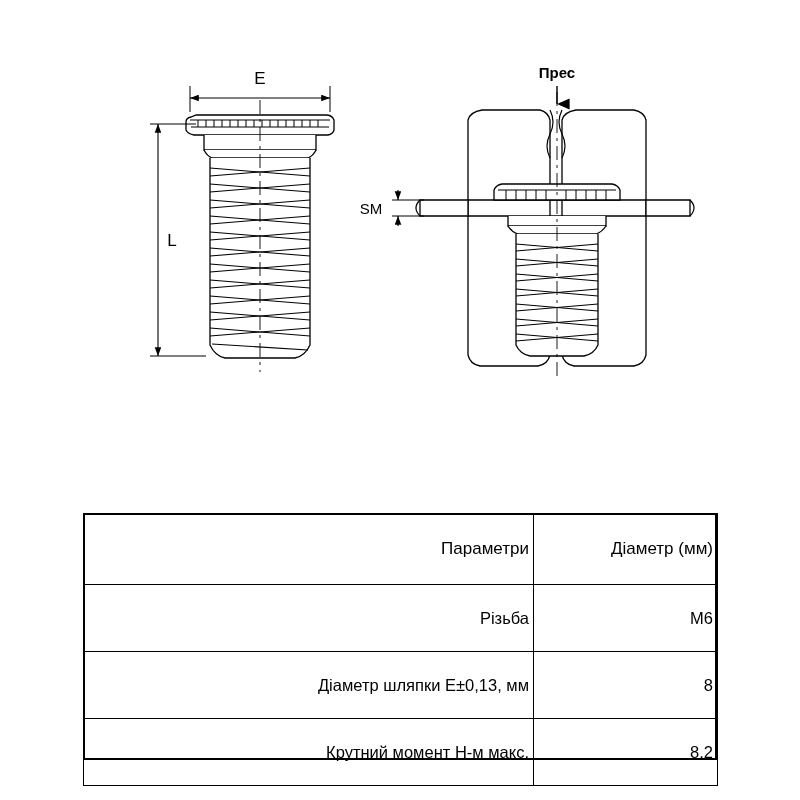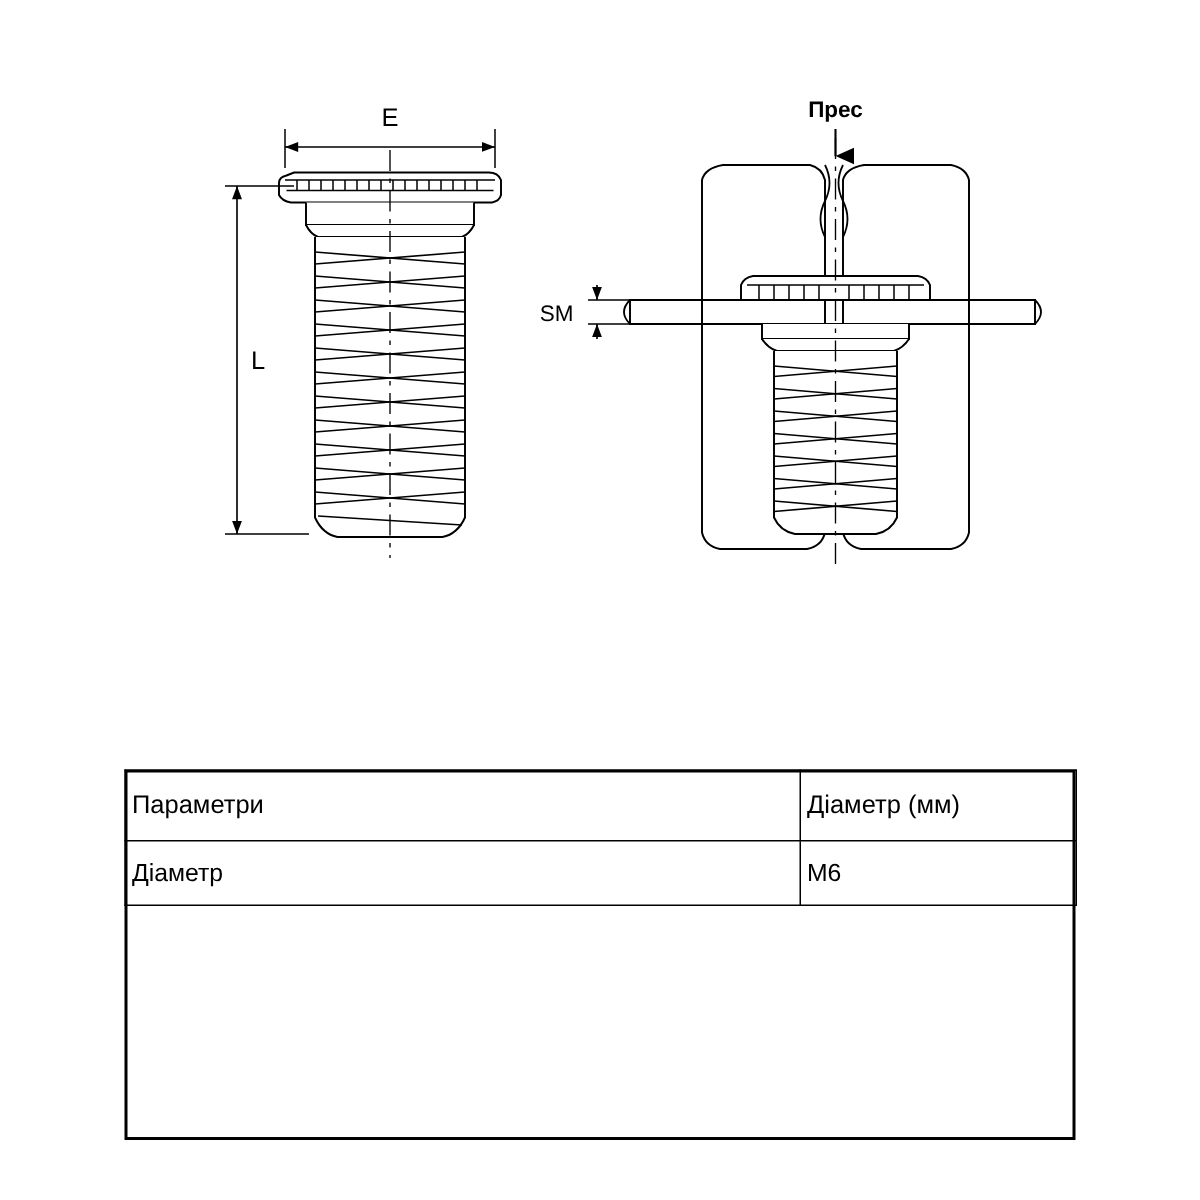--- a/index.html
+++ b/index.html
@@ -41,24 +41,24 @@
     width: 634px;
   }
   table.spec-table {
     border-collapse: collapse;
     width: 634px;
     table-layout: fixed;
   }
   table.spec-table th,
   table.spec-table td {
     border: 1px solid #000000;
-    text-align: left;
+    text-align: right;
     vertical-align: middle;
     font-size: 16.5px;
-    padding: 8px 4px;
+    padding: 20px 4px;
     height: 26px;
     line-height: 1.15;
     background: #ffffff;
   }
   table.spec-table thead th {
     font-size: 17px;
     height: 30px;
     font-weight: normal;
   }
   table.spec-table col.c1 { width: 450px; }
@@ -245,21 +245,29 @@
           <col class="c2">
         </colgroup>
       <thead>
         <tr>
           <th>Параметри</th>
           <th>Діаметр (мм)</th>
         </tr>
       </thead>
       <tbody>
         <tr>
-          <td><span>Діаметр</span></td>
+          <td><span>Різьба</span></td>
           <td>M6</td>
+        </tr>
+        <tr>
+          <td><span>Діаметр шляпки E±0,13, мм</span></td>
+          <td>8</td>
+        </tr>
+        <tr>
+          <td><span>Крутний момент H-м макс.</span></td>
+          <td>8,2</td>
         </tr>
       </tbody>
     </table>
   </div>
   <div class="outer-frame"></div>
 
 </div>
 
 </body></html>

